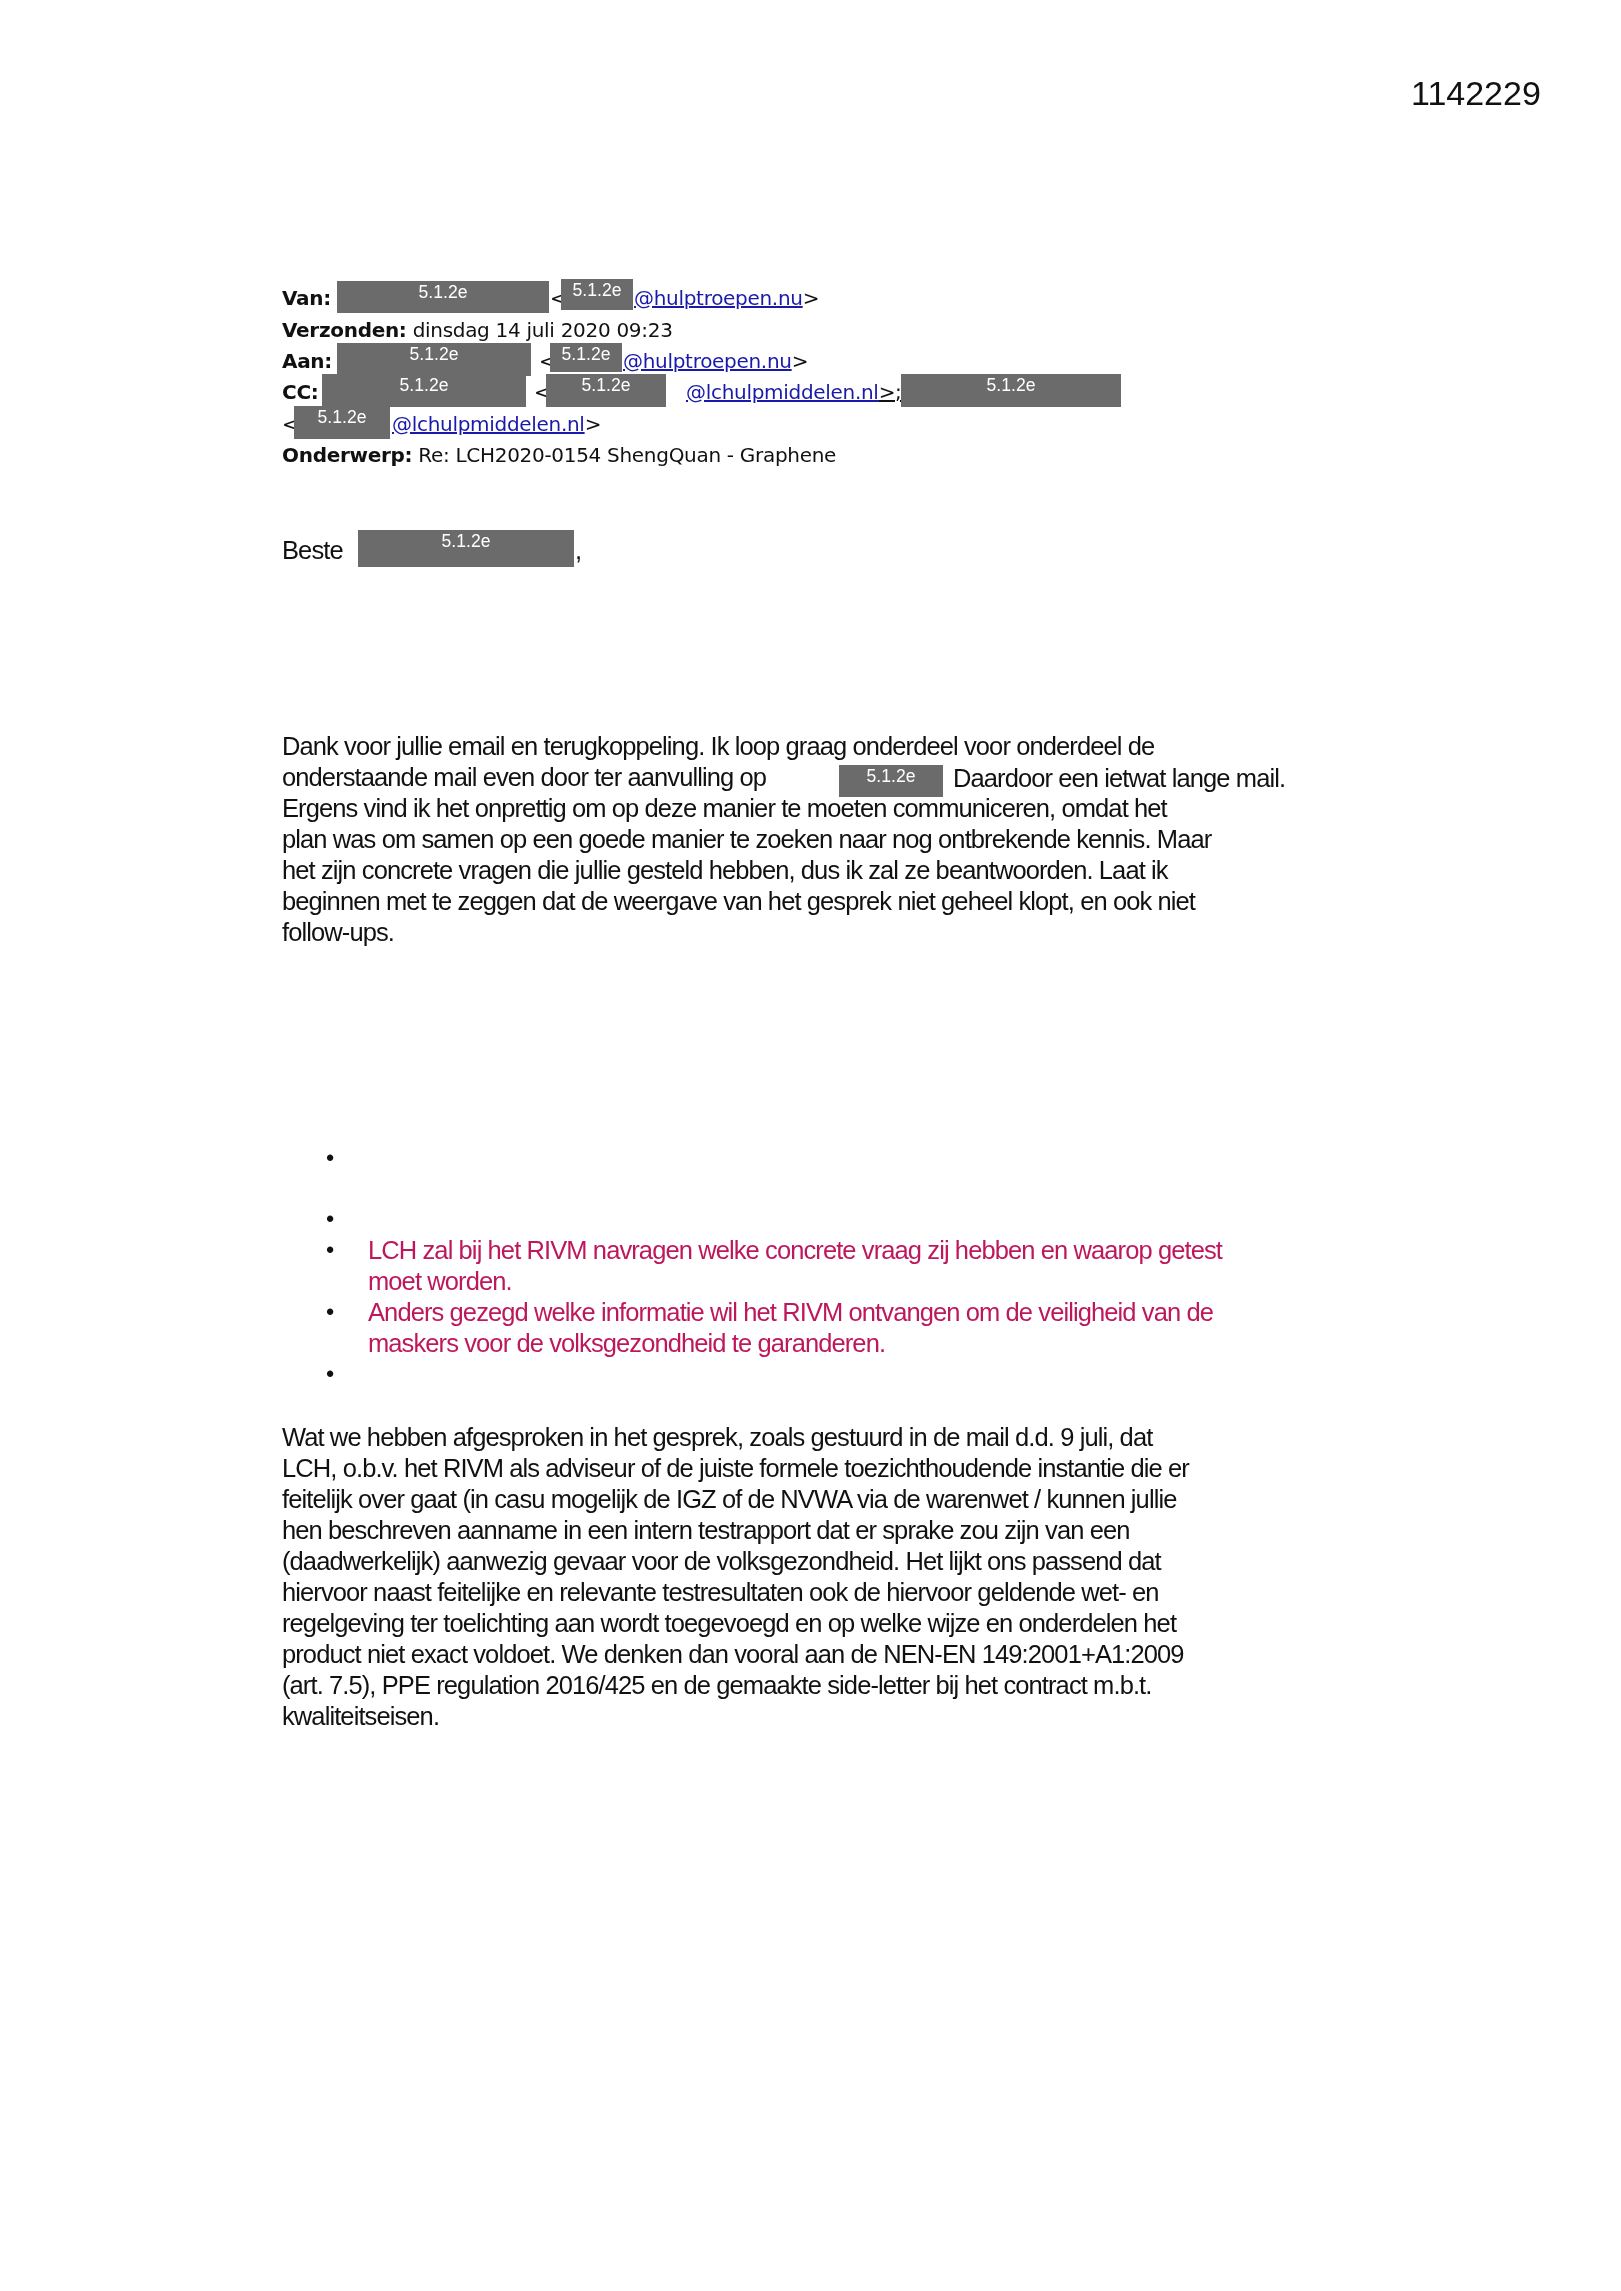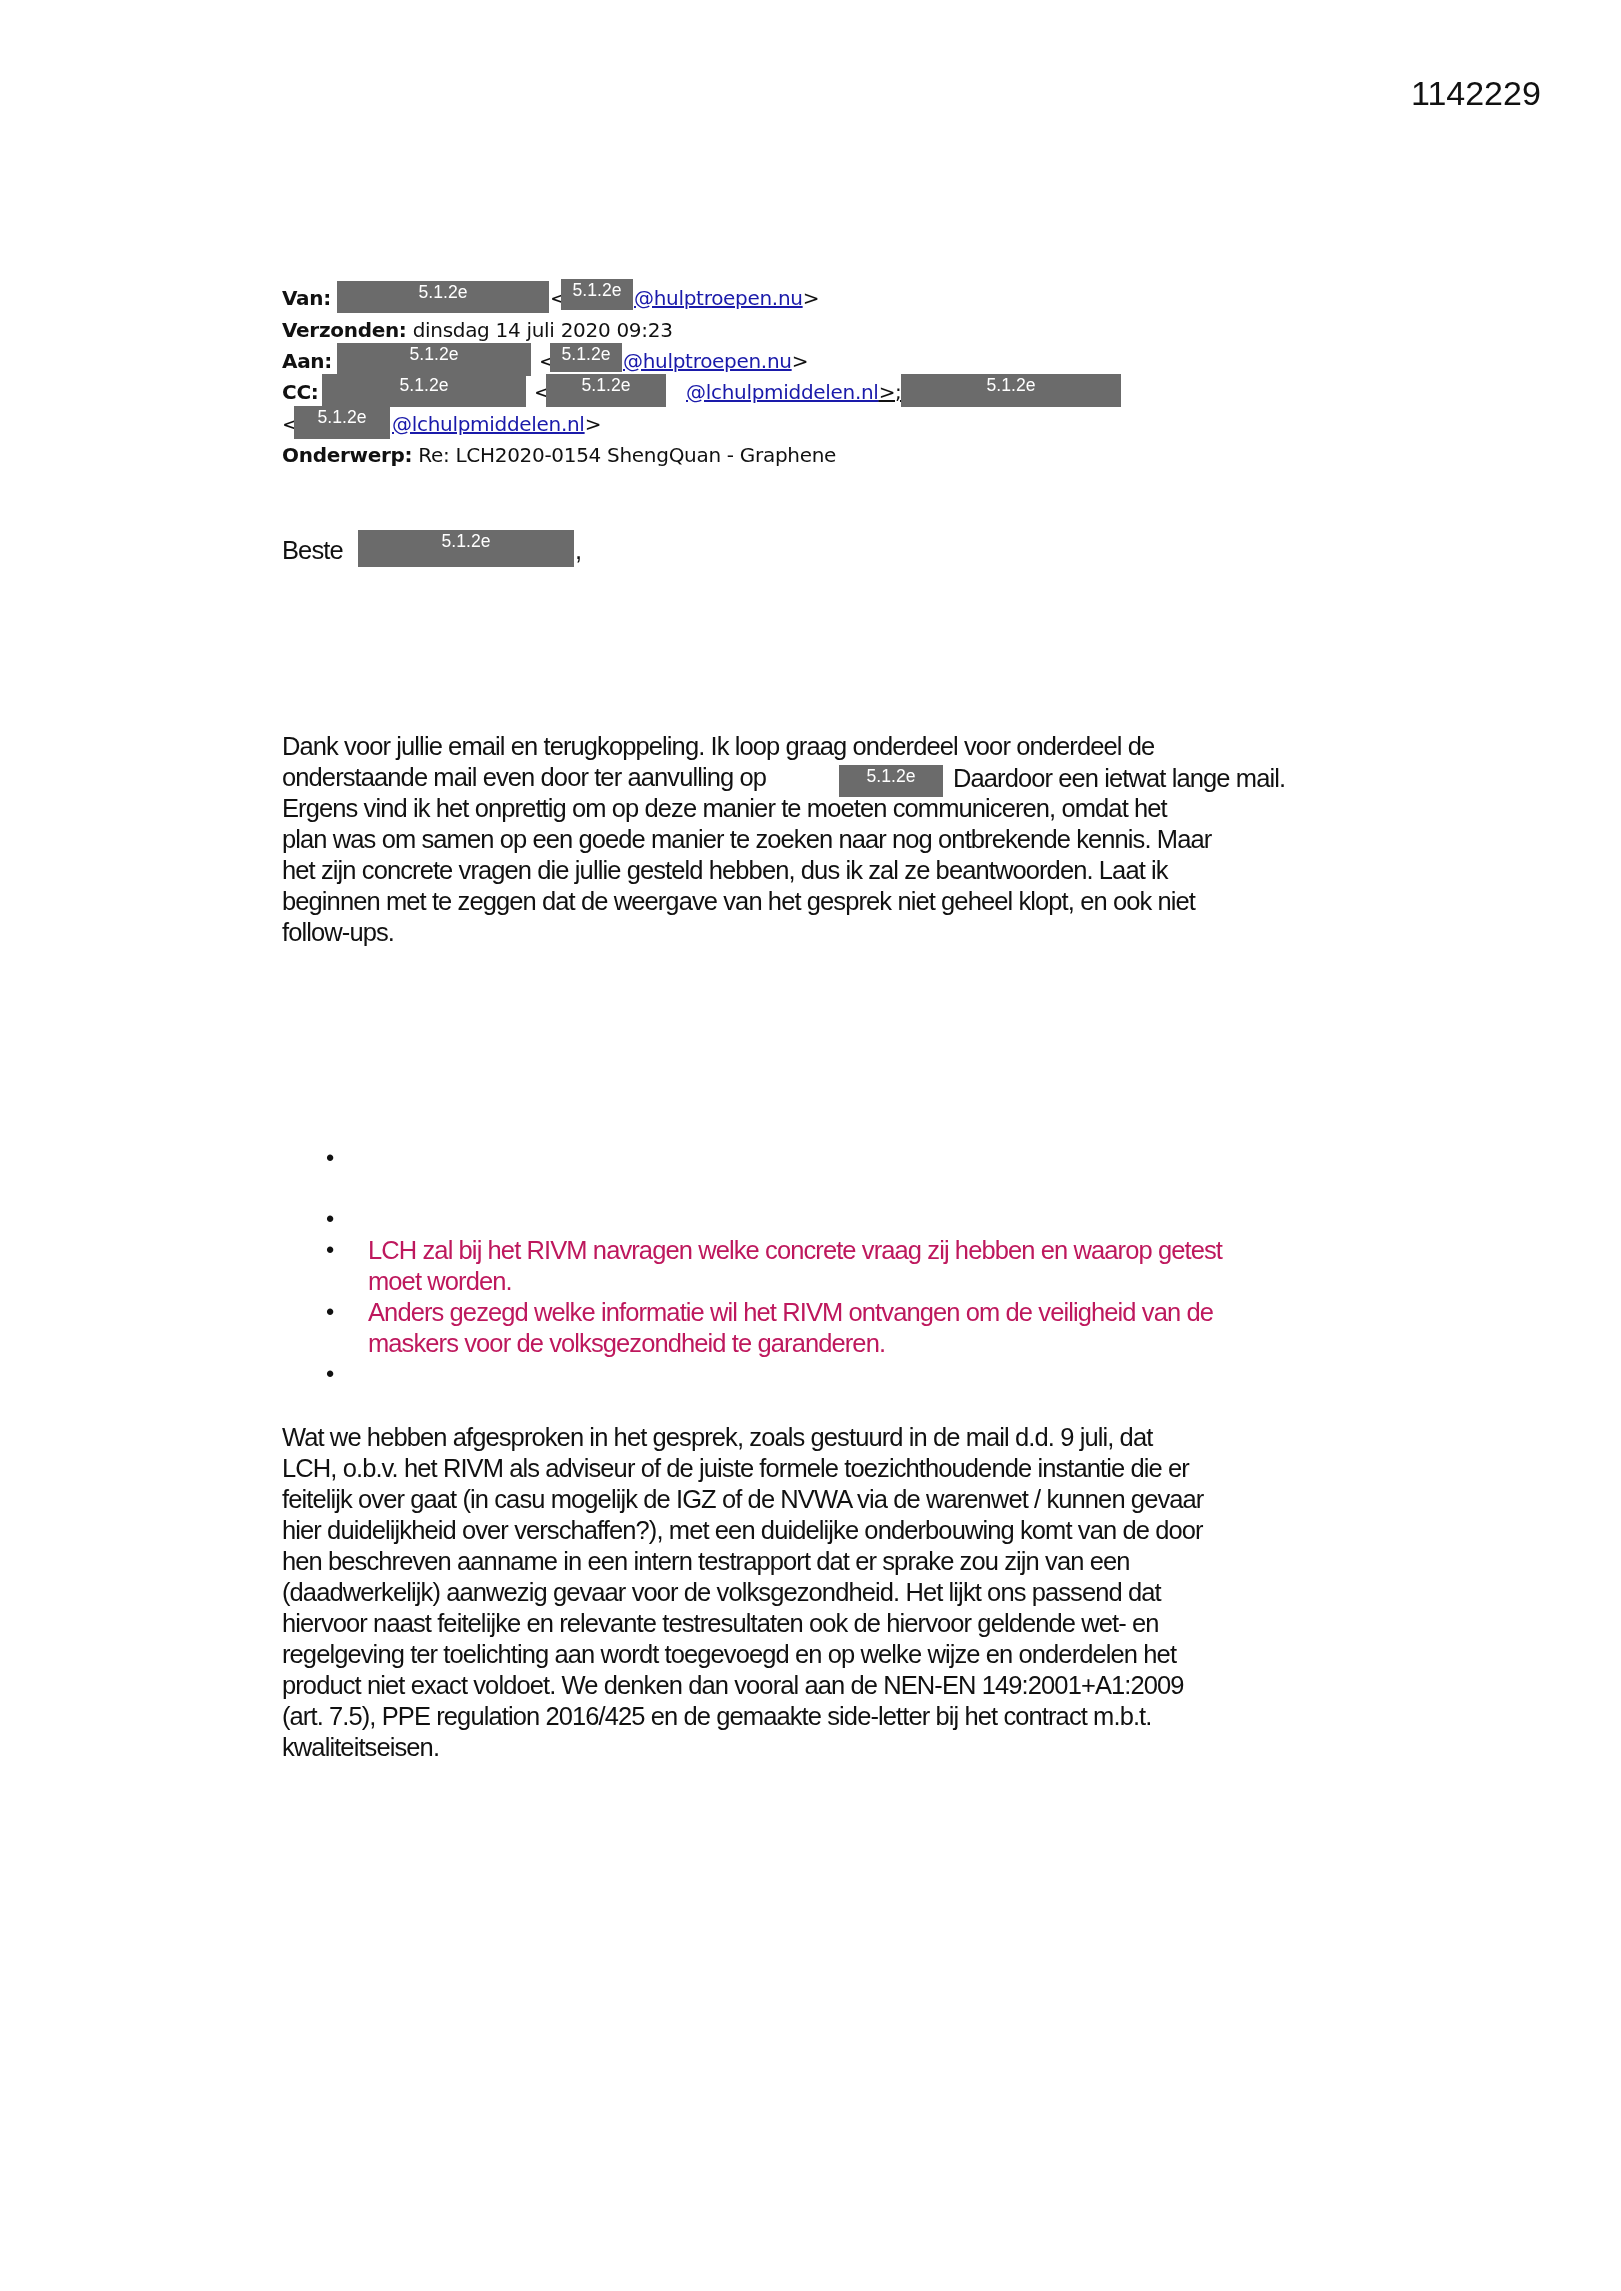--- a/index.html
+++ b/index.html
@@ -111,22 +111,21 @@
 <div class="bullet" style="top:1299px;">•</div>
 <div class="btext" style="top:1297px;">
   <span class="ln">Anders gezegd welke informatie wil het RIVM ontvangen om de veiligheid van de</span>
   <span class="ln">maskers voor de volksgezondheid te garanderen.</span>
 </div>
 <div class="bullet" style="top:1361px;">•</div>
 
 <div class="body" style="top:1422px;">
   <span class="ln">Wat we hebben afgesproken in het gesprek, zoals gestuurd in de mail d.d. 9 juli, dat</span>
   <span class="ln">LCH, o.b.v. het RIVM als adviseur of de juiste formele toezichthoudende instantie die er</span>
-  <span class="ln">feitelijk over gaat (in casu mogelijk de IGZ of de NVWA via de warenwet / kunnen gevaar</span>
-  <span class="ln">hier duidelijkheid over verschaffen?), met een duidelijke onderbouwing komt van de door</span>
+  <span class="ln">feitelijk over gaat (in casu mogelijk de IGZ of de NVWA via de warenwet / kunnen jullie</span>
   <span class="ln">hen beschreven aanname in een intern testrapport dat er sprake zou zijn van een</span>
   <span class="ln">(daadwerkelijk) aanwezig gevaar voor de volksgezondheid. Het lijkt ons passend dat</span>
   <span class="ln">hiervoor naast feitelijke en relevante testresultaten ook de hiervoor geldende wet- en</span>
   <span class="ln">regelgeving ter toelichting aan wordt toegevoegd en op welke wijze en onderdelen het</span>
   <span class="ln">product niet exact voldoet. We denken dan vooral aan de  NEN-EN 149:2001+A1:2009</span>
   <span class="ln">(art. 7.5), PPE regulation 2016/425 en de gemaakte side-letter bij het contract m.b.t.</span>
   <span class="ln">kwaliteitseisen.</span>
 </div>
 
 

